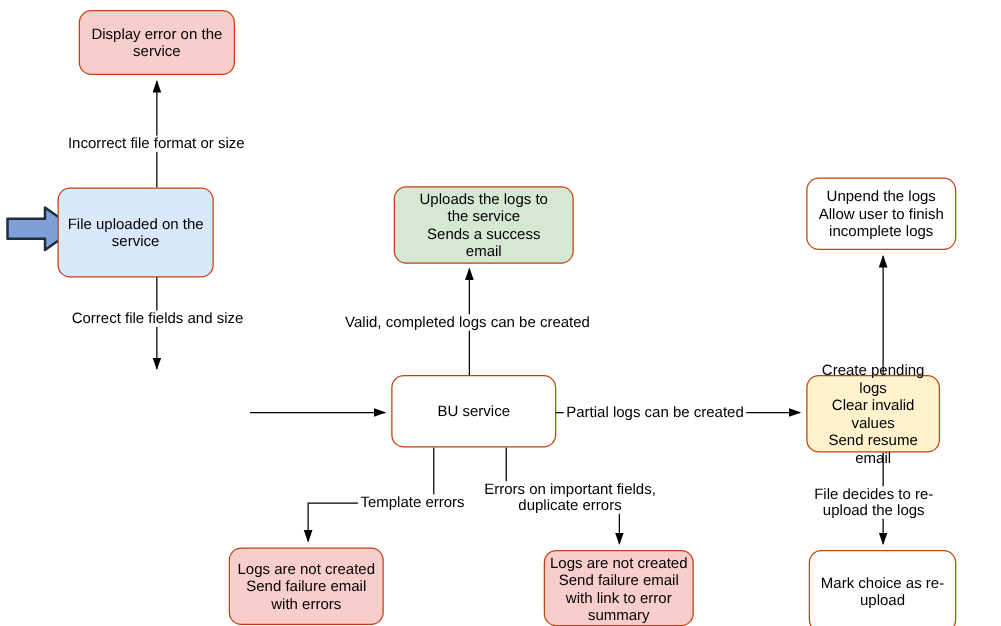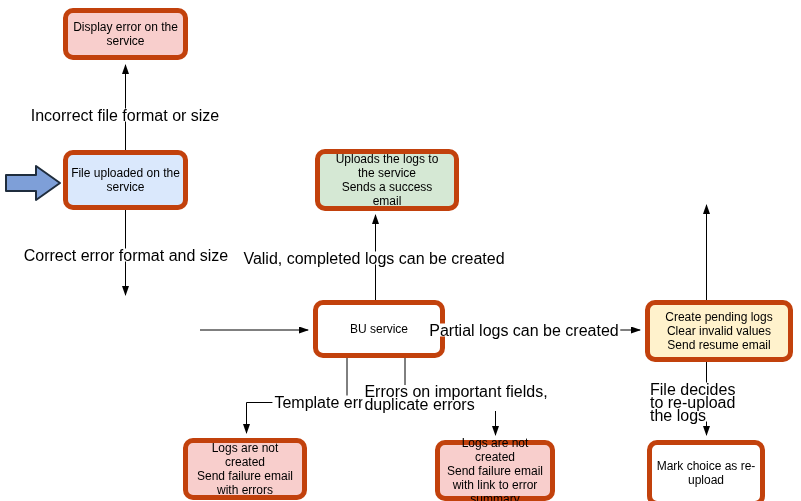--- a/index.html
+++ b/index.html
@@ -4,31 +4,31 @@
 <style>
   html,body{margin:0;padding:0;background:#ffffff;}
   #canvas{
     position:relative;width:801px;height:501px;background:#ffffff;overflow:hidden;
     font-family:"Liberation Sans","DejaVu Sans",sans-serif;color:#000;
   }
   #edges{position:absolute;left:0;top:0;width:801px;height:501px;}
   .node{
     position:absolute;display:flex;align-items:center;justify-content:center;
     text-align:center;font-size:12px;line-height:14px;white-space:pre-line;
-    border:5px solid #c2410c;border-radius:10px;background:#fff;box-sizing:border-box;
+    border:1px solid #c2410c;border-radius:10px;background:#fff;box-sizing:border-box;
     padding:2px;
   }
   .node.pink{background:#f8cecc;}
   .node.blue{background:#dae8fc;}
   .node.green{background:#d5e8d4;}
   .node.yellow{background:#fff2cc;}
   .edge-label{
     position:absolute;transform:translate(-50%,-50%);
-    background:#ffffff;font-size:16px;line-height:13px;white-space:pre-line;
-    padding:0 2px;
+    background:#ffffff;font-size:12px;line-height:13px;white-space:pre-line;
+    text-align:center;padding:0 2px;
   }
 </style>
 </head>
 <body>
 
 <div id="canvas">
 
   <svg id="edges" xmlns="http://www.w3.org/2000/svg">
     <defs>
       <marker id="arr" markerWidth="11" markerHeight="8" refX="9" refY="3.5" orient="auto" markerUnits="userSpaceOnUse">
@@ -52,42 +52,45 @@
 
     <path d="M347,358 L347,402.5 L246.5,402.5 L246.5,433" stroke="#000" fill="none" marker-end="url(#arr)"></path>
 
     <path d="M405,358 L405,398.5 L495.5,398.5 L495.5,435" stroke="#000" fill="none" marker-end="url(#arr)"></path>
 
     <polygon points="6,175 36,175 36,166 60,183 36,200 36,191 6,191" fill="#7e9fd8" stroke="#1f2d3d" stroke-width="2" stroke-linejoin="round"></polygon>
   </svg>
 
   <div class="node pink" style="left:63px;top:8px;width:125px;height:52px">Display error on the
 service</div>
-  <div class="node blue" style="left:63px;top:150px;width:125px;height:60px">File uploaded on the
+  <div class="node blue" style="left:46px;top:150px;width:125px;height:72px">File uploaded on the
 service</div>
   <div class="node green" style="left:315px;top:149px;width:144px;height:62px">Uploads the logs to
 the service
 Sends a success
 email</div>
   <div class="node" style="left:313px;top:300px;width:132px;height:58px">BU service</div>
-  <div class="node yellow" style="left:645px;top:300px;width:148px;height:62px">Create pending logs
+  <div class="node yellow" style="left:645px;top:300px;width:107px;height:62px">Create pending logs
 Clear invalid values
 Send resume email</div>
+  <div class="node" style="left:645px;top:142px;width:120px;height:58px">Unpend the logs
+Allow user to finish
+incomplete logs</div>
   <div class="node" style="left:647px;top:440px;width:118px;height:66px">Mark choice as re-
 upload</div>
   <div class="node pink" style="left:183px;top:438px;width:124px;height:62px">Logs are not created
 Send failure email
 with errors</div>
   <div class="node pink" style="left:435px;top:440px;width:120px;height:61px">Logs are not created
 Send failure email
 with link to error
 summary</div>
 
   <div class="edge-label" style="left:125px;top:115px">Incorrect file format or size</div>
-  <div class="edge-label" style="left:126px;top:255px">Correct error format and size</div>
+  <div class="edge-label" style="left:126px;top:255px">Correct file fields and size</div>
   <div class="edge-label" style="left:374px;top:258px">Valid, completed logs can be created</div>
   <div class="edge-label" style="left:524px;top:330px">Partial logs can be created</div>
   <div class="edge-label" style="left:699px;top:402px">File decides to re-upload the logs</div>
   <div class="edge-label" style="left:330px;top:402px">Template errors</div>
   <div class="edge-label" style="left:456px;top:398px">Errors on important fields,
 duplicate errors</div>
 
 </div>
 
 </body></html>

